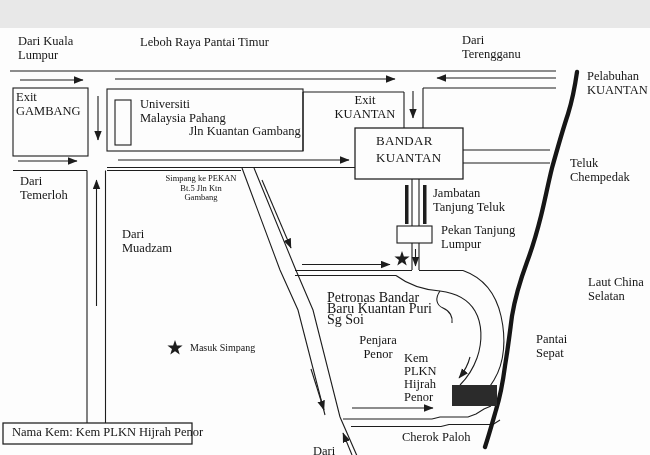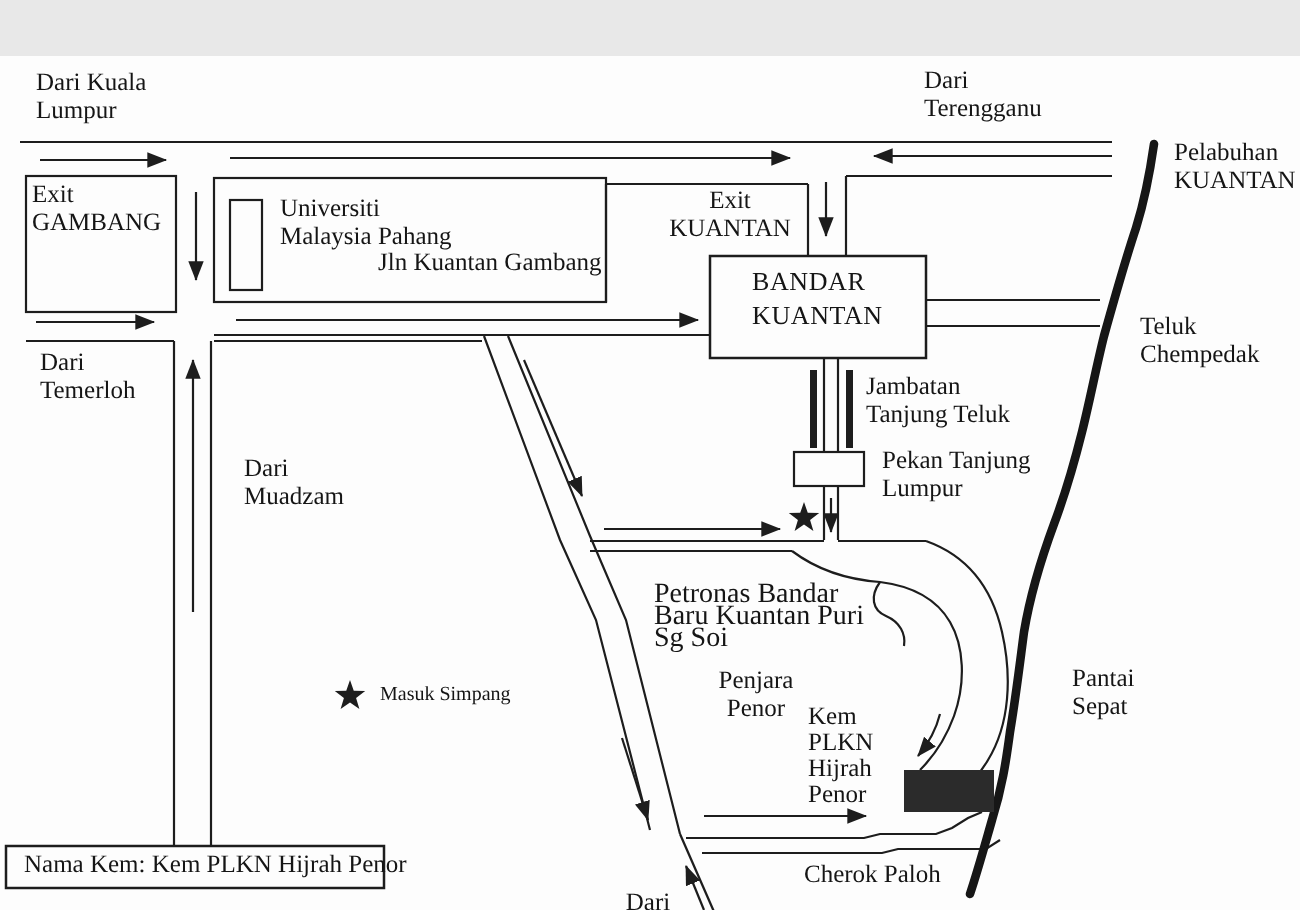--- a/index.html
+++ b/index.html
@@ -150,43 +150,49 @@
     <g transform="translate(402,231)">
       <polygon points="0,-8 1.88,-2.59 7.6,-2.47 3.04,0.99 4.7,6.47 0,3.2 -4.7,6.47 -3.04,0.99 -7.6,-2.47 -1.88,-2.59" fill="#1d1d1d"></polygon>
     </g>
     <g transform="translate(175,320)">
       <polygon points="0,-8 1.88,-2.59 7.6,-2.47 3.04,0.99 4.7,6.47 0,3.2 -4.7,6.47 -3.04,0.99 -7.6,-2.47 -1.88,-2.59" fill="#1d1d1d"></polygon>
     </g>
   </svg>
 
   <div class="lb" id="lb-dkl">Dari Kuala
 Lumpur</div>
+  <div class="lb" id="lb-lrpt">Leboh Raya Pantai Timur</div>
   <div class="lb" id="lb-dtr">Dari
 Terengganu</div>
   <div class="lb" id="lb-exg">Exit
 GAMBANG</div>
   <div class="lb" id="lb-jkg">Jln Kuantan Gambang</div>
   <div class="lb" id="lb-ump">Universiti
 Malaysia Pahang</div>
   <div class="lb" id="lb-exk">Exit
 KUANTAN</div>
   <div class="lb" id="lb-bk">BANDAR
 KUANTAN</div>
   <div class="lb" id="lb-dtm">Dari
 Temerloh</div>
+  <div class="lb" id="lb-skp">Simpang ke PEKAN
+Bt.5 Jln Ktn
+Gambang</div>
   <div class="lb" id="lb-dmz">Dari
 Muadzam</div>
   <div class="lb" id="lb-jtl">Jambatan
 Tanjung Teluk</div>
   <div class="lb" id="lb-ptl">Pekan Tanjung
 Lumpur</div>
   <div class="lb" id="lb-pk">Pelabuhan
 KUANTAN</div>
   <div class="lb" id="lb-tc">Teluk
 Chempedak</div>
+  <div class="lb" id="lb-lcs">Laut China
+Selatan</div>
   <div class="lb" id="lb-ps">Pantai
 Sepat</div>
   <div class="lb" id="lb-pet">Petronas Bandar
 Baru Kuantan Puri
 Sg Soi</div>
   <div class="lb" id="lb-pp">Penjara
 Penor</div>
   <div class="lb" id="lb-kem">Kem
 PLKN
 Hijrah

